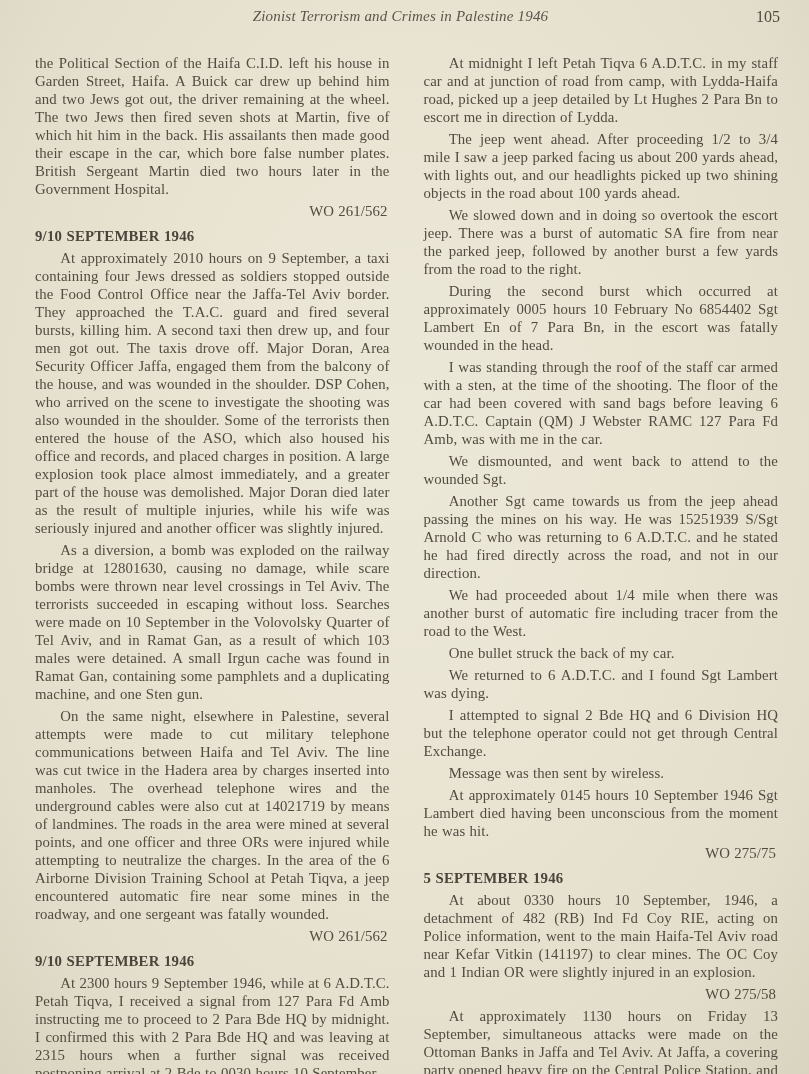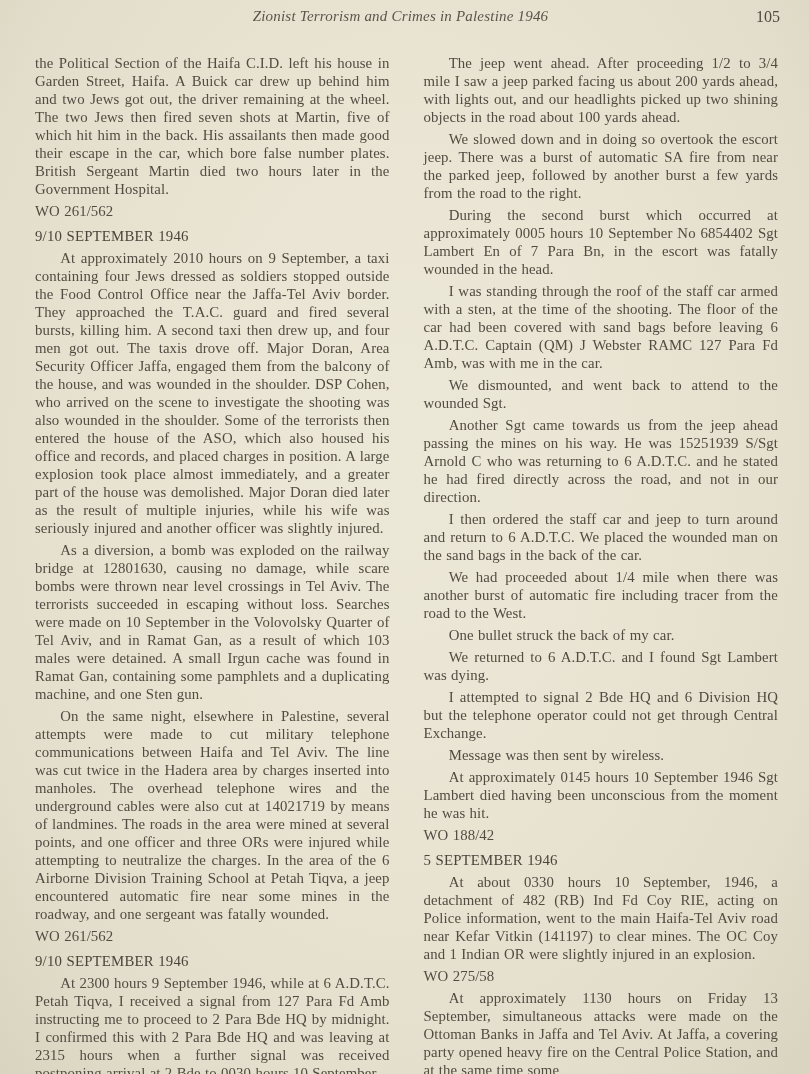--- a/index.html
+++ b/index.html
@@ -53,25 +53,25 @@
     font-size: 14.8px;
     line-height: 18px;
     text-align: justify;
     letter-spacing: 0.1px;
     word-spacing: 0.5px;
   }
   .block { margin: 4px; }
   .paragraph { text-align: justify; }
   .paragraph.indent { text-indent: 1.7em; }
   .reference {
-    text-align: left;
+    text-align: right;
     padding-right: 2px;
   }
   .heading {
-    font-weight: normal;
+    font-weight: bold;
     color: #4a443a;
     margin-top: 7px;
     margin-bottom: 1px;
     text-align: left;
     letter-spacing: 0.2px;
   }
 </style>
 </head>
 <body>
 
@@ -87,33 +87,33 @@
         <div class="block heading">9/10 SEPTEMBER 1946</div>
         <div class="block paragraph indent">At approximately 2010 hours on 9 September, a taxi containing four Jews dressed as soldiers stopped outside the Food Control Office near the Jaffa-Tel Aviv border. They approached the T.A.C. guard and fired several bursts, killing him. A second taxi then drew up, and four men got out. The taxis drove off. Major Doran, Area Security Officer Jaffa, engaged them from the balcony of the house, and was wounded in the shoulder. DSP Cohen, who arrived on the scene to investigate the shooting was also wounded in the shoulder. Some of the terrorists then entered the house of the ASO, which also housed his office and records, and placed charges in position. A large explosion took place almost immediately, and a greater part of the house was demolished. Major Doran died later as the result of multiple injuries, while his wife was seriously injured and another officer was slightly injured.</div>
         <div class="block paragraph indent">As a diversion, a bomb was exploded on the railway bridge at 12801630, causing no damage, while scare bombs were thrown near level crossings in Tel Aviv. The terrorists succeeded in escaping without loss. Searches were made on 10 September in the Volovolsky Quarter of Tel Aviv, and in Ramat Gan, as a result of which 103 males were detained. A small Irgun cache was found in Ramat Gan, containing some pamphlets and a duplicating machine, and one Sten gun.</div>
         <div class="block paragraph indent">On the same night, elsewhere in Palestine, several attempts were made to cut military telephone communications between Haifa and Tel Aviv. The line was cut twice in the Hadera area by charges inserted into manholes. The overhead telephone wires and the underground cables were also cut at 14021719 by means of landmines. The roads in the area were mined at several points, and one officer and three ORs were injured while attempting to neutralize the charges. In the area of the 6 Airborne Division Training School at Petah Tiqva, a jeep encountered automatic fire near some mines in the roadway, and one sergeant was fatally wounded.</div>
         <div class="block reference">WO 261/562</div>
         <div class="block heading">9/10 SEPTEMBER 1946</div>
         <div class="block paragraph indent">At 2300 hours 9 September 1946, while at 6 A.D.T.C. Petah Tiqva, I received a signal from 127 Para Fd Amb instructing me to proceed to 2 Para Bde HQ by midnight. I confirmed this with 2 Para Bde HQ and was leaving at 2315 hours when a further signal was received postponing arrival at 2 Bde to 0030 hours 10 September.</div>
         <div class="block paragraph indent">While checking out at Guardroom Petah Tiqva at 2330 hours, I noticed tracer bullets coming from direction of main road Lydda-Haifa. I warned guard to take cover. The alarm was sounded and an armed patrol left the camp.</div>
       </div>
     <div class="column">
+        <div class="block paragraph indent">At midnight I left Petah Tiqva 6 A.D.T.C. in my staff car and at junction of road from camp, with Lydda-Haifa road, picked up a jeep detailed by Lt Hughes 2 Para Bn to escort me in direction of Lydda.</div>
         <div class="block paragraph indent">The jeep went ahead. After proceeding 1/2 to 3/4 mile I saw a jeep parked facing us about 200 yards ahead, with lights out, and our headlights picked up two shining objects in the road about 100 yards ahead.</div>
         <div class="block paragraph indent">We slowed down and in doing so overtook the escort jeep. There was a burst of automatic SA fire from near the parked jeep, followed by another burst a few yards from the road to the right.</div>
-        <div class="block paragraph indent">During the second burst which occurred at approximately 0005 hours 10 September No 6854402 Sgt Lambert En of 7 Para Bn, in the escort was fatally wounded in the head.</div>
+        <div class="block paragraph indent">During the second burst which occurred at approximately 0005 hours 10 February No 6854402 Sgt Lambert En of 7 Para Bn, in the escort was fatally wounded in the head.</div>
         <div class="block paragraph indent">I was standing through the roof of the staff car armed with a sten, at the time of the shooting. The floor of the car had been covered with sand bags before leaving 6 A.D.T.C. Captain (QM) J Webster RAMC 127 Para Fd Amb, was with me in the car.</div>
         <div class="block paragraph indent">We dismounted, and went back to attend to the wounded Sgt.</div>
         <div class="block paragraph indent">Another Sgt came towards us from the jeep ahead passing the mines on his way. He was 15251939 S/Sgt Arnold C who was returning to 6 A.D.T.C. and he stated he had fired directly across the road, and not in our direction.</div>
-        <div class="block paragraph indent">I then ordered the staff car and jeep to turn around and return to 6 A.D.T.C. We placed the wounded man on the sand bags in the back of the car.</div>
         <div class="block paragraph indent">We had proceeded about 1/4 mile when there was another burst of automatic fire including tracer from the road to the West.</div>
         <div class="block paragraph indent">One bullet struck the back of my car.</div>
         <div class="block paragraph indent">We returned to 6 A.D.T.C. and I found Sgt Lambert was dying.</div>
         <div class="block paragraph indent">I attempted to signal 2 Bde HQ and 6 Division HQ but the telephone operator could not get through Central Exchange.</div>
         <div class="block paragraph indent">Message was then sent by wireless.</div>
         <div class="block paragraph indent">At approximately 0145 hours 10 September 1946 Sgt Lambert died having been unconscious from the moment he was hit.</div>
-        <div class="block reference">WO 188/42</div>
+        <div class="block reference">WO 275/75</div>
         <div class="block heading">5 SEPTEMBER 1946</div>
         <div class="block paragraph indent">At about 0330 hours 10 September, 1946, a detachment of 482 (RB) Ind Fd Coy RIE, acting on Police information, went to the main Haifa-Tel Aviv road near Kefar Vitkin (141197) to clear mines. The OC Coy and 1 Indian OR were slightly injured in an explosion.</div>
         <div class="block reference">WO 275/58</div>
         <div class="block paragraph indent">At approximately 1130 hours on Friday 13 September, simultaneous attacks were made on the Ottoman Banks in Jaffa and Tel Aviv. At Jaffa, a covering party opened heavy fire on the Central Police Station, and at the same time some</div>
       </div>
   </div>
 </div>
 
 </body></html>

